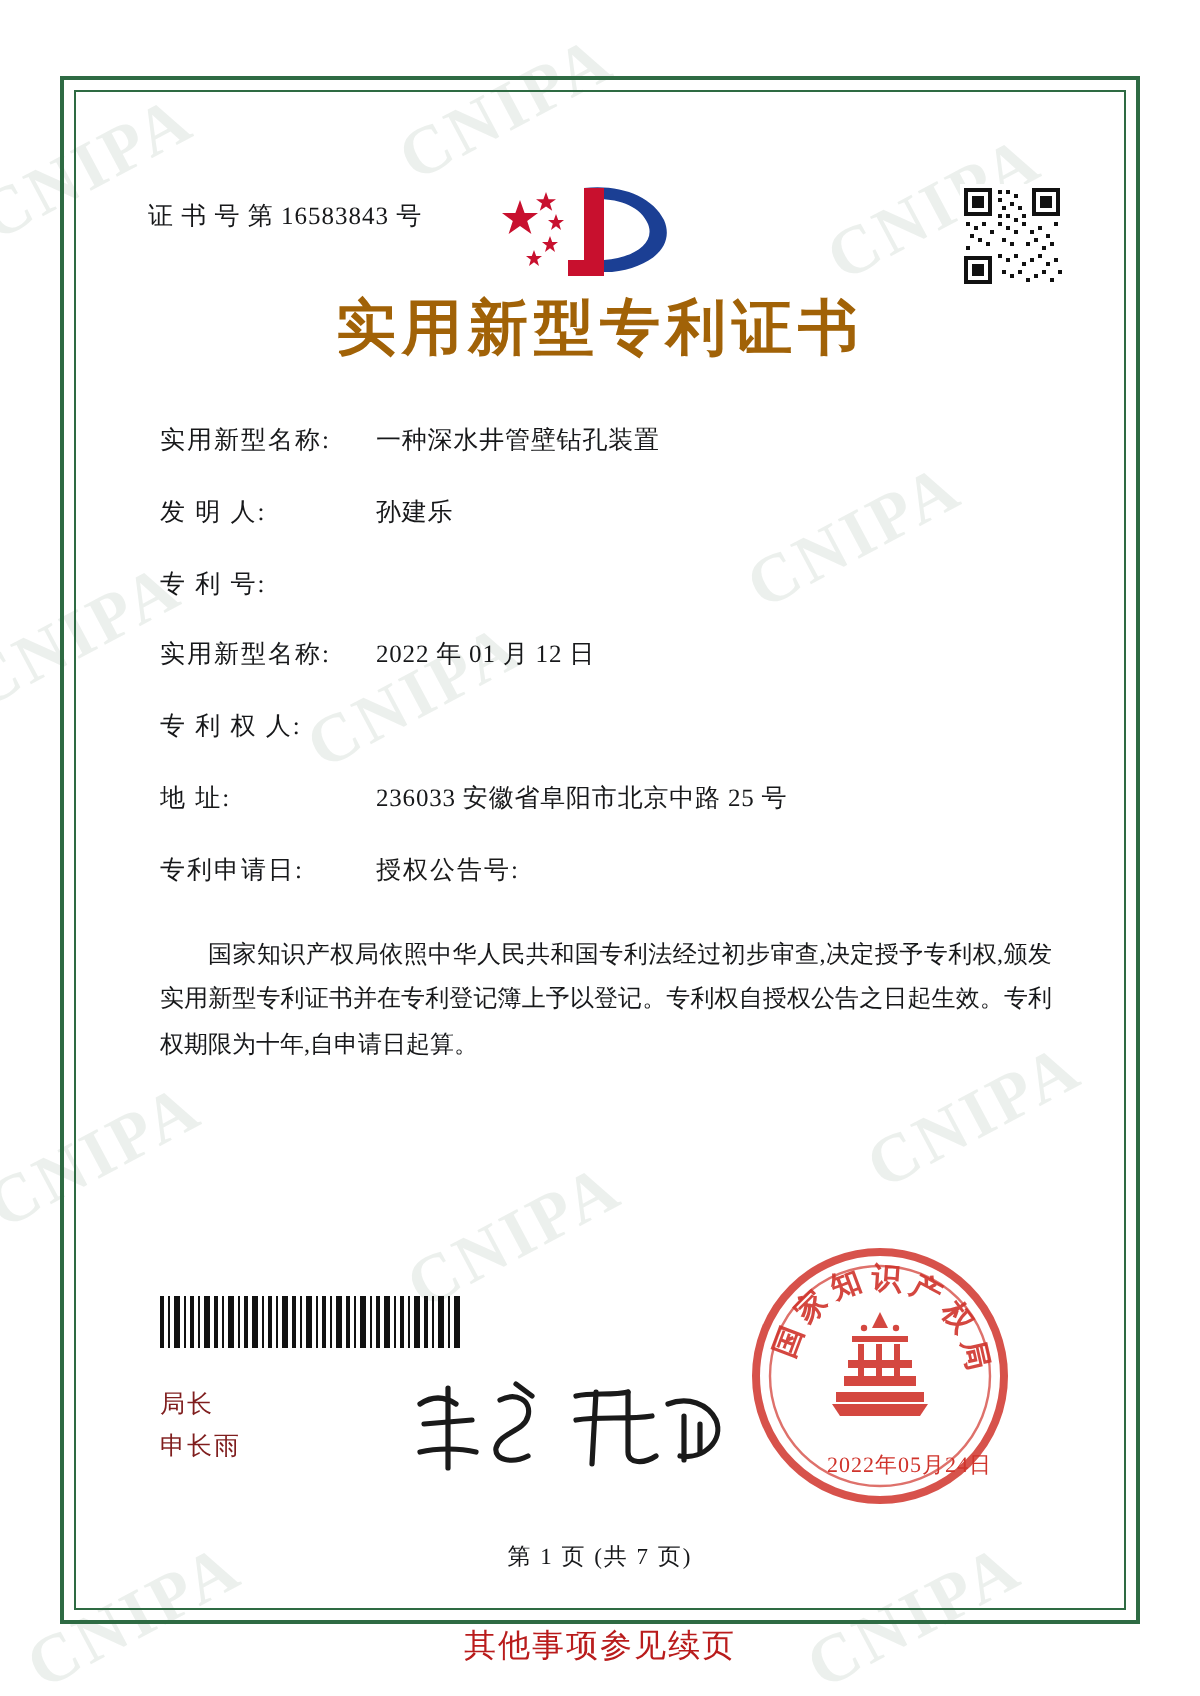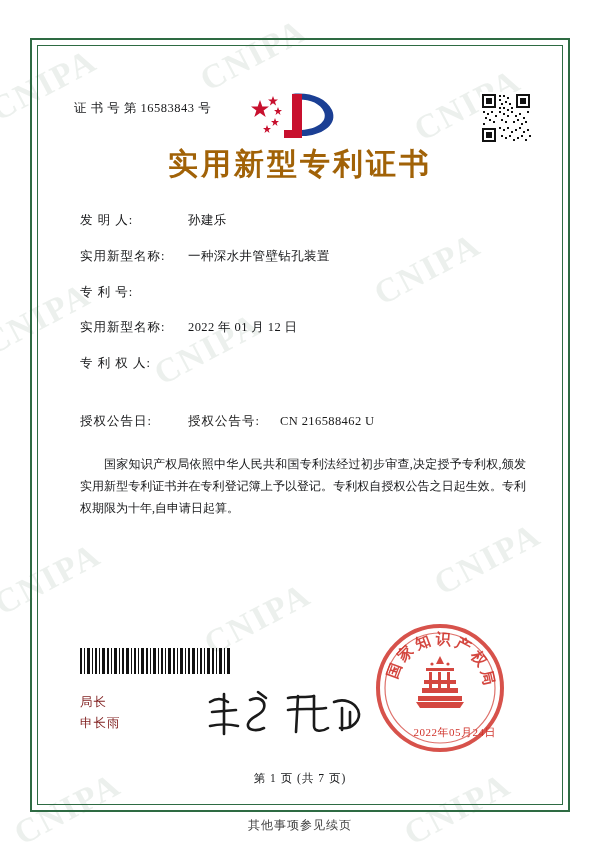--- a/index.html
+++ b/index.html
@@ -134,21 +134,20 @@
     color: #17181a;
   }
   .field.two .val {
     flex: 0 0 auto;
     width: 215px;
   }
   .field.two .lbl2 {
     width: 92px;
     flex: 0 0 92px;
     letter-spacing: 1px;
-    margin-top: 22px;
   }
   .field.two .val2 {
     flex: 1 1 auto;
     letter-spacing: 0.4px;
   }
 
   
   .paras {
     margin-top: 22px;
     padding-left: 28px;
@@ -218,23 +217,23 @@
     font-size: 11.5px;
     letter-spacing: 1px;
     color: #17181a;
   }
   .footer-note {
     position: absolute;
     left: 0;
     right: 0;
     bottom: 14px;
     text-align: center;
-    font-size: 12px;
+    font-size: 16px;
     letter-spacing: 1px;
-    color: #404040;
+    color: #b91c1c;
     z-index: 2;
   }
 </style>
 </head>
 <body>
 
 <div class="watermark-layer">
   <div class="wm" style="left:-14px; top:66px;">CNIPA</div>
   <div class="wm" style="left:196px; top:36px;">CNIPA</div>
   <div class="wm" style="left:410px; top:86px;">CNIPA</div>
@@ -335,41 +334,44 @@
               <rect x="49" y="43" width="2" height="2"></rect>
           </g>
         </svg>
       </div>
     </div>
 
     <div class="title">实用新型专利证书</div>
 
     <div class="fields">
       <div class="field">
+        <div class="lbl">实用新型名称:</div>
+        <div class="val">一种深水井管壁钻孔装置</div>
+      </div>
+      <div class="field">
         <div class="lbl">发 明 人:</div>
         <div class="val">孙建乐</div>
       </div>
       <div class="field">
-        <div class="lbl">实用新型名称:</div>
-        <div class="val">一种深水井管壁钻孔装置</div>
-      </div>
-      <div class="field">
         <div class="lbl">专 利 号:</div>
       </div>
       <div class="field">
         <div class="lbl">实用新型名称:</div>
         <div class="val">2022 年 01 月 12 日</div>
       </div>
       <div class="field">
         <div class="lbl">专 利 权 人:</div>
       </div>
+      <div class="field">
+        <div class="lbl">地 址:</div>
+        <div class="val">236033 安徽省阜阳市北京中路 25 号</div>
+      </div>
       <div class="field two">
-        <div class="lbl">授权公告日:</div>
+        <div class="lbl">专利申请日:</div>
         <div class="lbl2">授权公告号:</div>
-        <div class="val2">CN 216588462 U</div>
       </div>
     </div>
 
     <div class="paras">
       <div class="para">国家知识产权局依照中华人民共和国专利法经过初步审查,决定授予专利权,颁发实用新型专利证书并在专利登记簿上予以登记。专利权自授权公告之日起生效。专利权期限为十年,自申请日起算。</div>
     </div>
 
     <div class="barcode">
       <svg viewBox="0 0 150 26" width="150" height="26" preserveAspectRatio="none">
         <g fill="#111">

